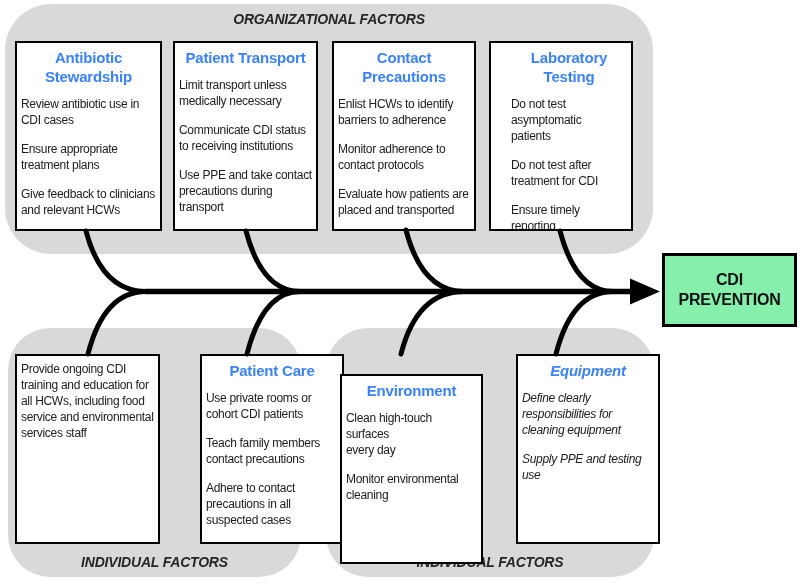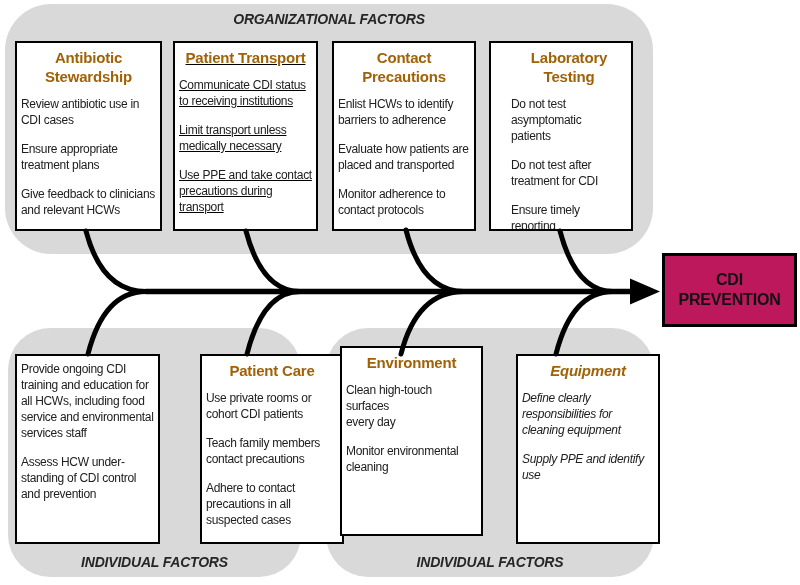--- a/index.html
+++ b/index.html
@@ -16,30 +16,30 @@
     letter-spacing:-0.2px; white-space:nowrap;
   }
   .caption.top { top:7px; }
   .caption.bottom { bottom:7px; }
   .fbox {
     position:absolute; background:#ffffff; border:2px solid #000000;
     box-sizing:border-box; padding:5px 4px; overflow:hidden;
   }
   .fbox h3 {
     margin:0 0 10px 0; font-size:15px; line-height:19px; font-weight:bold;
-    color:#a16207; text-align:center; white-space:pre-line; letter-spacing:-0.2px;
+    color:#3b82f6; text-align:center; white-space:pre-line; letter-spacing:-0.2px;
   }
   .fbox p {
     margin:0 0 13px 0; font-size:12px; line-height:16px; color:#202020;
     white-space:pre-line; letter-spacing:-0.3px;
   }
   #arrows { position:absolute; left:0; top:0; pointer-events:none; }
   #outcome {
     position:absolute; left:662px; top:253px; width:135px; height:74px;
-    background:#be185d; border:3px solid #000000; box-sizing:border-box;
+    background:#86efac; border:3px solid #000000; box-sizing:border-box;
     display:flex; align-items:center; justify-content:center; text-align:center;
     font-weight:bold; font-size:16px; line-height:20px; color:#111111;
     white-space:pre-line; letter-spacing:-0.2px;
   }
 </style>
 </head>
 <body>
 
 <div id="stage">
 
@@ -59,87 +59,84 @@
     <h3>Antibiotic
 Stewardship</h3>
     <p>Review antibiotic use in
 CDI cases</p>
     <p>Ensure appropriate
 treatment plans</p>
     <p>Give feedback to clinicians
 and relevant HCWs</p>
   </div>
 
-  <div class="fbox" style="left:173px; top:41px; width:145px; height:190px;text-decoration:underline;">
+  <div class="fbox" style="left:173px; top:41px; width:145px; height:190px;">
     <h3>Patient Transport</h3>
+    <p>Limit transport unless
+medically necessary</p>
     <p>Communicate CDI status
 to receiving institutions</p>
-    <p>Limit transport unless
-medically necessary</p>
     <p>Use PPE and take contact
 precautions during
 transport</p>
   </div>
 
   <div class="fbox" style="left:332px; top:41px; width:144px; height:190px;">
     <h3>Contact
 Precautions</h3>
     <p>Enlist HCWs to identify
 barriers to adherence</p>
+    <p>Monitor adherence to
+contact protocols</p>
     <p>Evaluate how patients are
 placed and transported</p>
-    <p>Monitor adherence to
-contact protocols</p>
   </div>
 
   <div class="fbox" style="left:489px; top:41px; width:144px; height:190px;padding-left:20px;">
     <h3>Laboratory Testing</h3>
     <p>Do not test asymptomatic
 patients</p>
     <p>Do not test after
 treatment for CDI</p>
     <p>Ensure timely reporting</p>
   </div>
 
   <div class="fbox" style="left:15px; top:354px; width:145px; height:190px;">
     <p>Provide ongoing CDI
 training and education for
 all HCWs, including food
 service and environmental
 services staff</p>
-    <p>Assess HCW under-
-standing of CDI control
-and prevention</p>
   </div>
 
   <div class="fbox" style="left:166px; top:354px; width:144px; height:190px;margin-left:34px;">
     <h3>Patient Care</h3>
     <p>Use private rooms or
 cohort CDI patients</p>
     <p>Teach family members
 contact precautions</p>
     <p>Adhere to contact
 precautions in all
 suspected cases</p>
   </div>
 
-  <div class="fbox" style="left:340px; top:346px; width:143px; height:190px;">
+  <div class="fbox" style="left:340px; top:374px; width:143px; height:190px;">
     <h3>Environment</h3>
     <p>Clean high-touch surfaces
 every day</p>
     <p>Monitor environmental
 cleaning</p>
   </div>
 
   <div class="fbox" style="left:516px; top:354px; width:144px; height:190px;font-style:italic;">
     <h3>Equipment</h3>
     <p>Define clearly
 responsibilities for
 cleaning equipment</p>
-    <p>Supply PPE and identify
+    <p>Supply PPE and testing
 use</p>
   </div>
 
   <svg id="arrows" width="800" height="585" viewBox="0 0 800 585">
     <g stroke="#000000" stroke-width="5" fill="none" stroke-linecap="round">
 
       <path d="M86,231 Q102,291.5 146,291.5"></path>
       <path d="M246,231 Q262,291.5 300,291.5"></path>
       <path d="M406,230 Q422,291.5 464,291.5"></path>
       <path d="M560,231 Q576,291.5 613,291.5"></path>

